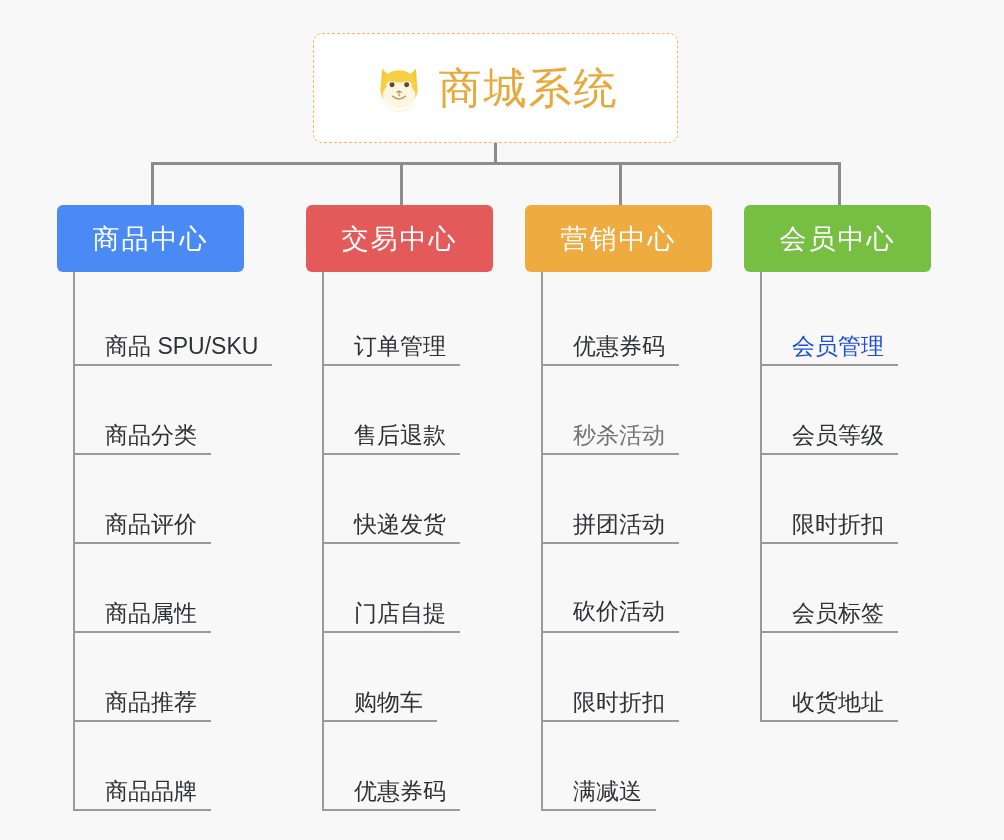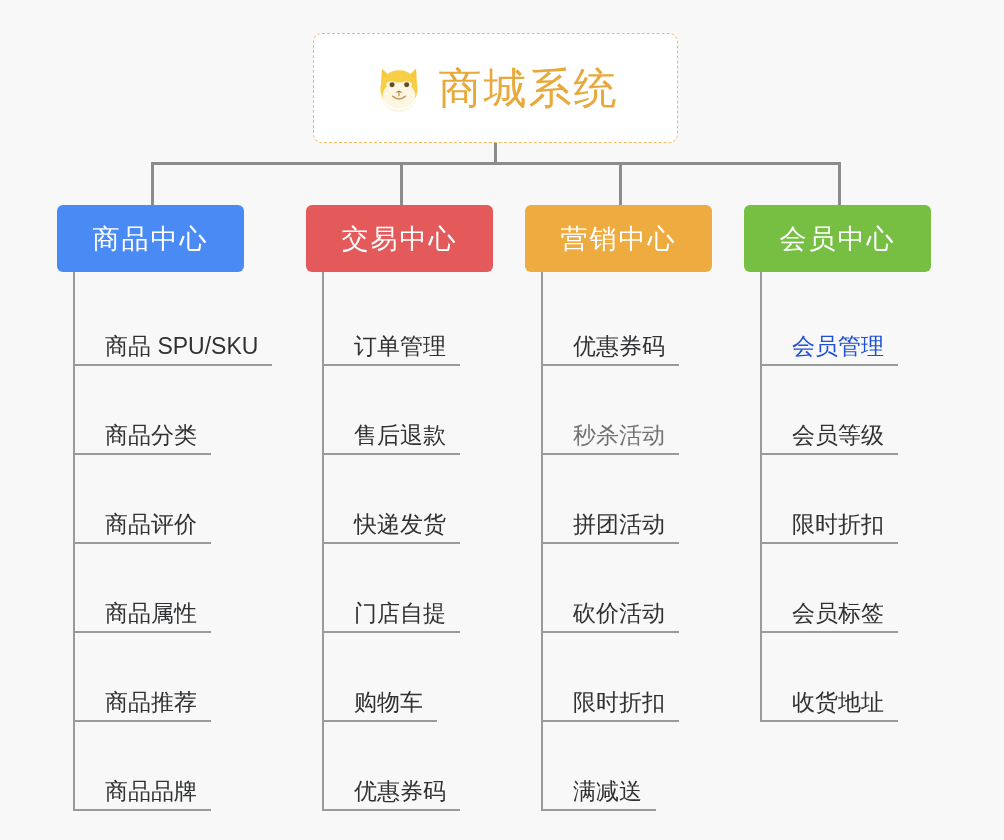--- a/index.html
+++ b/index.html
@@ -212,21 +212,21 @@
       <div class="leaf">
           <span class="leaf-label" style="border-bottom-color: rgb(154, 154, 154); color: rgb(48, 49, 51);">优惠券码</span>
         </div>
       <div class="leaf">
           <span class="leaf-label" style="border-bottom-color: rgb(154, 154, 154); color: #737373;">秒杀活动</span>
         </div>
       <div class="leaf">
           <span class="leaf-label" style="border-bottom-color: rgb(154, 154, 154); color: rgb(48, 49, 51);">拼团活动</span>
         </div>
       <div class="leaf">
-          <span class="leaf-label" style="border-bottom-color: rgb(154, 154, 154); color: rgb(48, 49, 51);">砍价活动</span>
+          <span class="leaf-label" style="border-bottom-color: rgb(154, 154, 154); color: rgb(48, 49, 51); font-family: Liberation Mono, monospace;">砍价活动</span>
         </div>
       <div class="leaf">
           <span class="leaf-label" style="border-bottom-color: rgb(154, 154, 154); color: rgb(48, 49, 51);">限时折扣</span>
         </div>
       <div class="leaf">
           <span class="leaf-label" style="border-bottom-color: rgb(154, 154, 154); color: rgb(48, 49, 51);">满减送</span>
         </div>
     </div>
   </div>
 

